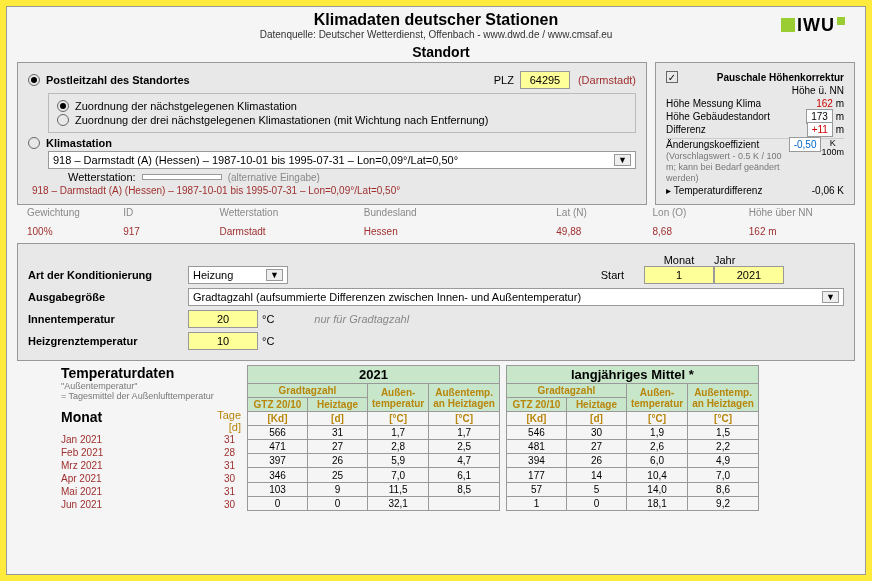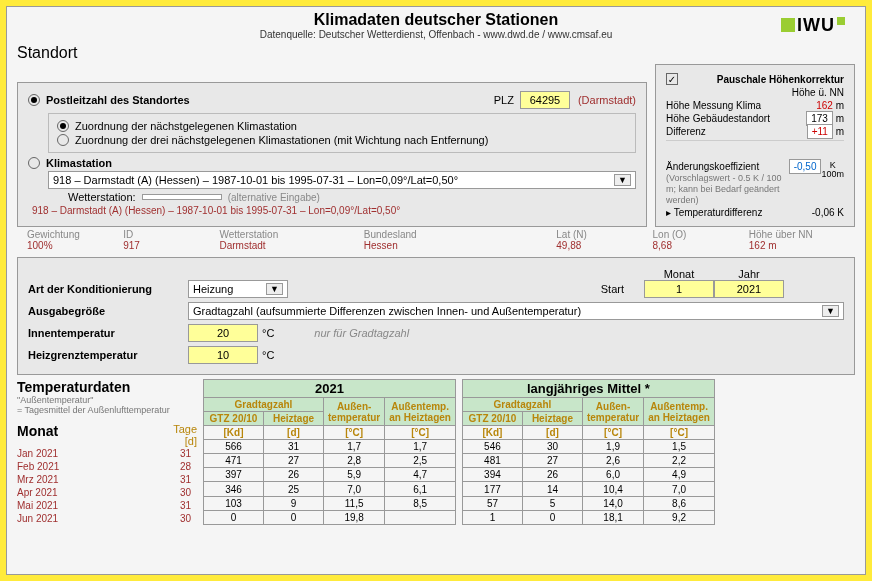--- a/index.html
+++ b/index.html
@@ -4,24 +4,24 @@
 <style>
 * { box-sizing: border-box; margin: 0; padding: 0; }
 body { font-family: Arial, sans-serif; font-size: 11px; background: #ffeb3b; padding: 6px; width: 872px; }
 .page { background: #f5f5f5; border: 1px solid #999; width: 860px; height: 569px; overflow: hidden; position: relative; }
 .header { text-align: center; padding: 4px 0 2px; }
 .title { font-size: 16px; font-weight: bold; }
 .subtitle { font-size: 10px; color: #333; }
 .logo { position: absolute; right: 20px; top: 8px; font-size: 18px; font-weight: bold; letter-spacing: 1px; }
 .logo::before { content: ""; display: inline-block; width: 14px; height: 14px; background: #9acd32; margin-right: 2px; vertical-align: -1px; }
 .logo::after { content: ""; display: inline-block; width: 8px; height: 8px; background: #9acd32; margin-left: 2px; vertical-align: 6px; }
-.section-label { font-weight: normal; font-size: 16px; padding: 2px 0 2px 10px; }
+.section-label { font-weight: bold; font-size: 14px; padding: 2px 0 2px 10px; text-align: center; }
 .main-row { display: flex; padding: 0 10px; gap: 8px; }
 .box { background: #e8e8e8; border: 1px solid #999; padding: 6px 10px; }
-.location-box { flex: 1; margin-top: 18px; }
+.location-box { flex: 1; }
 .height-box { width: 200px; }
 .row { display: flex; align-items: center; margin: 2px 0; }
 .radio { width: 12px; height: 12px; border-radius: 50%; border: 1px solid #666; margin-right: 6px; display: inline-flex; align-items: center; justify-content: center; }
 .radio.checked::after { content: ""; width: 6px; height: 6px; background: #000; border-radius: 50%; }
 .checkbox { width: 12px; height: 12px; border: 1px solid #666; margin-right: 6px; display: inline-flex; align-items: center; justify-content: center; font-size: 10px; }
 .bold { font-weight: bold; }
 .plz-label { margin-left: auto; margin-right: 6px; }
 .input-yellow { background: #ffff99; border: 1px solid #999; padding: 2px 6px; text-align: center; min-width: 50px; }
 .input-white { background: #fff; border: 1px solid #999; padding: 2px 6px; min-width: 80px; }
 .darmstadt { color: #a03030; margin-left: 8px; }
@@ -37,23 +37,23 @@
 .period-box { background: #e8e8e8; border: 1px solid #999; margin: 4px 10px; padding: 6px 10px; }
 .period-row { display: flex; align-items: center; margin: 4px 0; }
 .period-label { width: 160px; font-weight: bold; }
 .select-narrow { width: 100px; }
 .spacer { flex: 1; }
 .unit { margin-left: 4px; }
 .note { color: #888; font-style: italic; margin-left: 40px; }
 .info-row { display: flex; padding: 2px 20px; font-size: 10px; }
 .info-col { flex: 1; }
 .info-label { color: #888; }
-.info-val { color: #a03030; }
+.info-val { color: #a03030; margin-top: 8px; }
 .tables { display: flex; gap: 6px; padding: 0 10px; }
-.left-labels { width: 180px; }
+.left-labels { width: 180px; margin-left: 44px; }
 .left-labels .bold { font-size: 14px; }
 .tiny { font-size: 9px; color: #777; }
 table { border-collapse: collapse; font-size: 10px; text-align: center; }
 th, td { border: 1px solid #999; padding: 1px 4px; }
 .green-head { background: #c8e6c9; }
 .year-head { font-size: 13px; font-weight: bold; }
 .orange-txt { color: #b8860b; }
 </style>
 </head>
 <body>
@@ -118,21 +118,21 @@
           <span><span class="height-val red-val">162</span> <span>m</span></span>
         </div>
       <div class="row">
           <span>Höhe Gebäudestandort</span>
           <span><span class="box-val">173</span> <span>m</span></span>
         </div>
       <div class="row">
           <span>Differenz</span>
           <span><span class="box-val red-val">+11</span> <span>m</span></span>
         </div>
-      <div class="row" style="align-items:flex-start;border-top:1px solid #ccc;padding-top:20px;margin-top:3px">
+      <div class="row" style="align-items:flex-start;border-top:1px solid #ccc;padding-top:0;margin-top:3px">
         <span style="flex:1"><span>Änderungskoeffizient</span><br><span class="tiny">(Vorschlagswert - 0.5 K / 100 m; kann bei Bedarf geändert werden)</span></span>
         <span><span class="box-val" style="color:#06c">-0,50</span></span>
         <span style="white-space:pre;font-size:9px;line-height:1;text-align:center">K
 100m</span>
       </div>
       <div class="row">
           <span>▸ <span>Temperaturdifferenz</span></span>
           <span><span class="height-val">-0,06</span> <span>K</span></span>
         </div>
     </div>
@@ -166,21 +166,21 @@
     <div class="info-col">
         <div class="info-label">Höhe über NN</div>
         <div class="info-val">162 m</div>
       </div>
   </div>
 
 
   <div class="period-box">
     <div class="period-row" style="justify-content:flex-end;margin-bottom:-4px">
       <span style="width:70px;text-align:center">Monat</span>
-      <span style="width:70px;text-align:center">Jahr</span>
+      <span style="width:70px;text-align:left">Jahr</span>
       <span style="width:60px"></span>
     </div>
     <div class="period-row">
       <span class="period-label">Art der Konditionierung</span>
       <div class="select-box select-narrow">
           <span>Heizung</span>
           <span class="select-arrow">▼</span>
         </div>
       <span class="spacer"></span>
       <span style="margin-right:20px">Start</span>
@@ -301,21 +301,21 @@
           </tr>
           <tr>
             <td style="min-width: 60px;">103</td>
             <td style="min-width: 60px;">9</td>
             <td style="min-width: 60px;">11,5</td>
             <td style="min-width: 60px;">8,5</td>
           </tr>
           <tr>
             <td style="min-width: 60px;">0</td>
             <td style="min-width: 60px;">0</td>
-            <td style="min-width: 60px;">19,8</td>
+            <td style="min-width: 60px;">32,1</td>
             <td style="min-width: 60px;"></td>
           </tr>
         </tbody>
     </table>
 
     <table>
       <thead>
         <tr class="green-head">
             <th colspan="4" class="year-head">langjähriges Mittel *</th>
           </tr>

